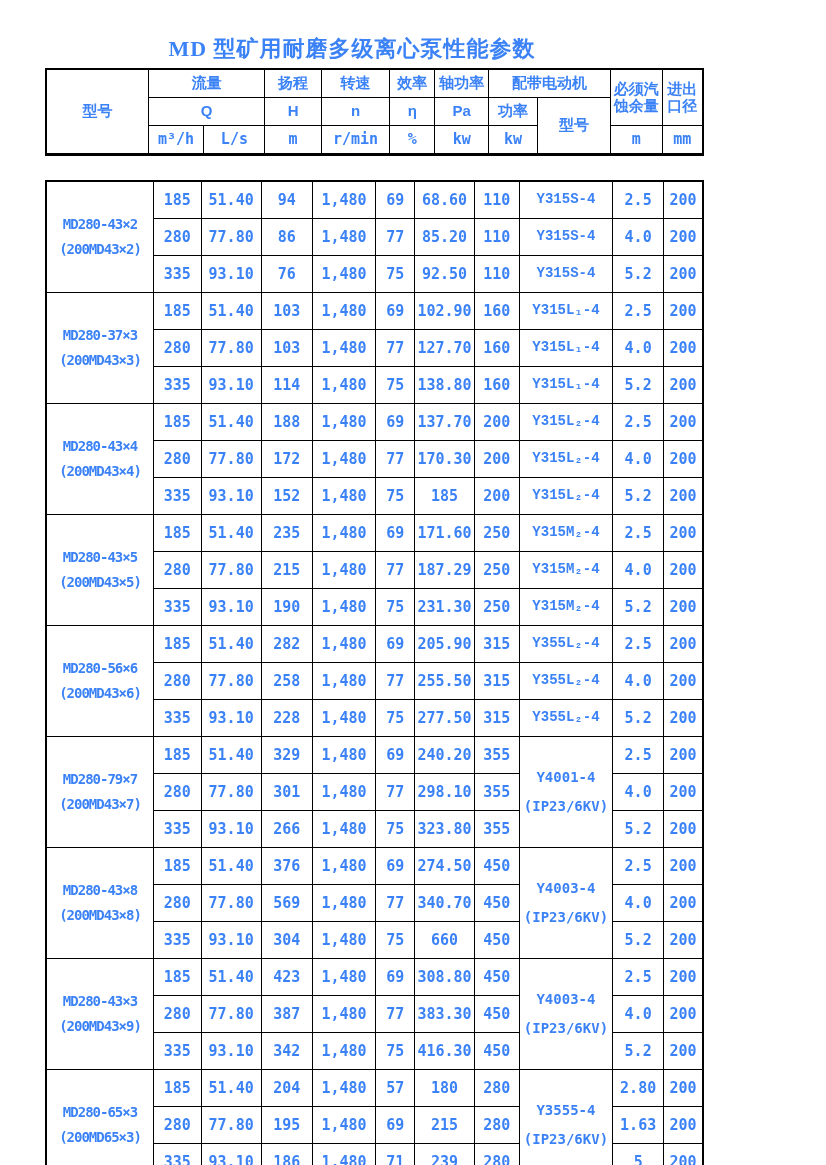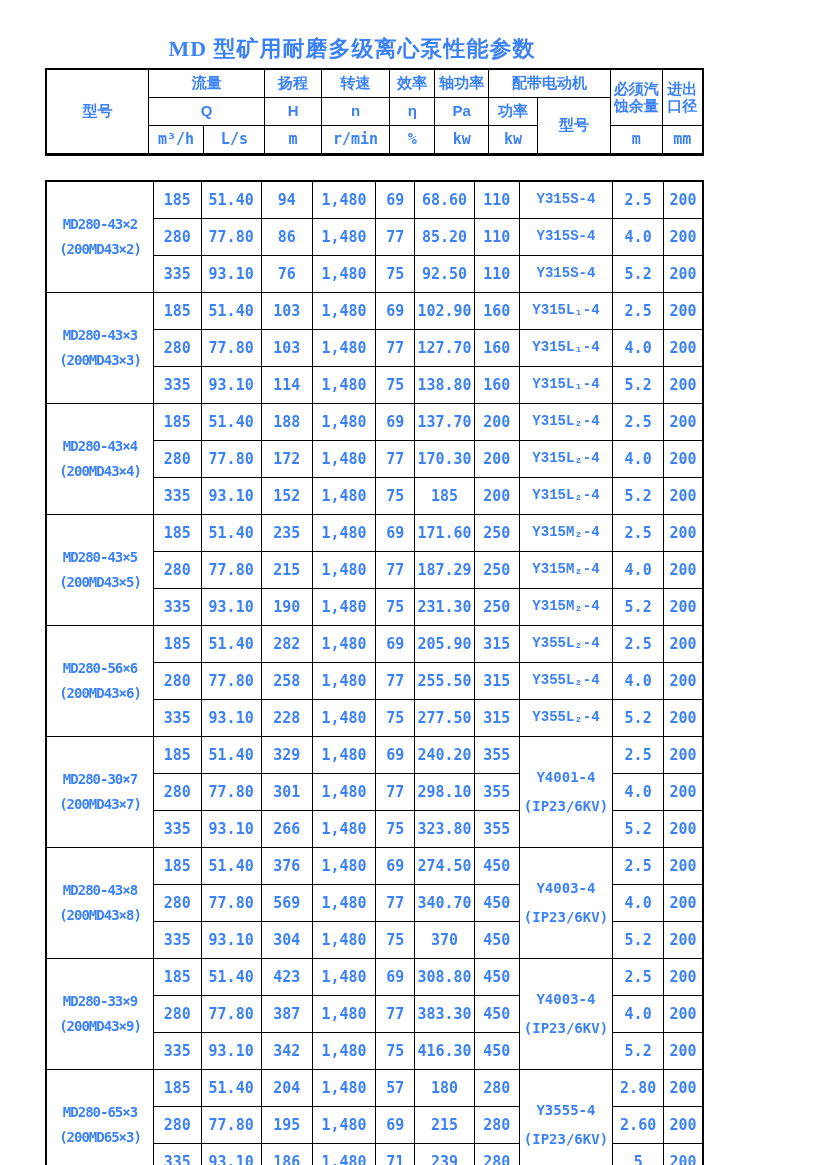--- a/index.html
+++ b/index.html
@@ -144,21 +144,21 @@
           <td>1,480</td>
           <td>75</td>
           <td>92.50</td>
           <td>110</td>
           <td class="motor-cell">Y315S-4</td>
           <td>5.2</td>
           <td>200</td>
         </tr>
         <tr>
           <td class="model-cell" rowspan="3">
-            <div>MD280-43×3</div>
+            <div>MD280-37×3</div>
             <div>(200MD43×3)</div>
           </td>
           <td>185</td>
           <td>51.40</td>
           <td>103</td>
           <td>1,480</td>
           <td>69</td>
           <td>102.90</td>
           <td>160</td>
           <td class="motor-cell">Y315L₁-4</td>
@@ -304,21 +304,21 @@
           <td>1,480</td>
           <td>75</td>
           <td>277.50</td>
           <td>315</td>
           <td class="motor-cell">Y355L₂-4</td>
           <td>5.2</td>
           <td>200</td>
         </tr>
         <tr>
           <td class="model-cell" rowspan="3">
-            <div>MD280-30×7</div>
+            <div>MD280-79×7</div>
             <div>(200MD43×7)</div>
           </td>
           <td>185</td>
           <td>51.40</td>
           <td>329</td>
           <td>1,480</td>
           <td>69</td>
           <td>240.20</td>
           <td>355</td>
           <td class="motor-merged" rowspan="3">
@@ -379,28 +379,28 @@
           <td>450</td>
           <td>4.0</td>
           <td>200</td>
         </tr>
         <tr>
           <td>335</td>
           <td>93.10</td>
           <td>304</td>
           <td>1,480</td>
           <td>75</td>
-          <td>370</td>
-          <td>450</td>
-          <td>5.2</td>
-          <td>200</td>
-        </tr>
-        <tr>
-          <td class="model-cell" rowspan="3">
-            <div>MD280-33×9</div>
+          <td>660</td>
+          <td>450</td>
+          <td>5.2</td>
+          <td>200</td>
+        </tr>
+        <tr>
+          <td class="model-cell" rowspan="3">
+            <div>MD280-43×3</div>
             <div>(200MD43×9)</div>
           </td>
           <td>185</td>
           <td>51.40</td>
           <td>423</td>
           <td>1,480</td>
           <td>69</td>
           <td>308.80</td>
           <td>450</td>
           <td class="motor-merged" rowspan="3">
@@ -452,21 +452,21 @@
           <td>200</td>
         </tr>
         <tr>
           <td>280</td>
           <td>77.80</td>
           <td>195</td>
           <td>1,480</td>
           <td>69</td>
           <td>215</td>
           <td>280</td>
-          <td>2.60</td>
+          <td>1.63</td>
           <td>200</td>
         </tr>
         <tr>
           <td>335</td>
           <td>93.10</td>
           <td>186</td>
           <td>1,480</td>
           <td>71</td>
           <td>239</td>
           <td>280</td>

